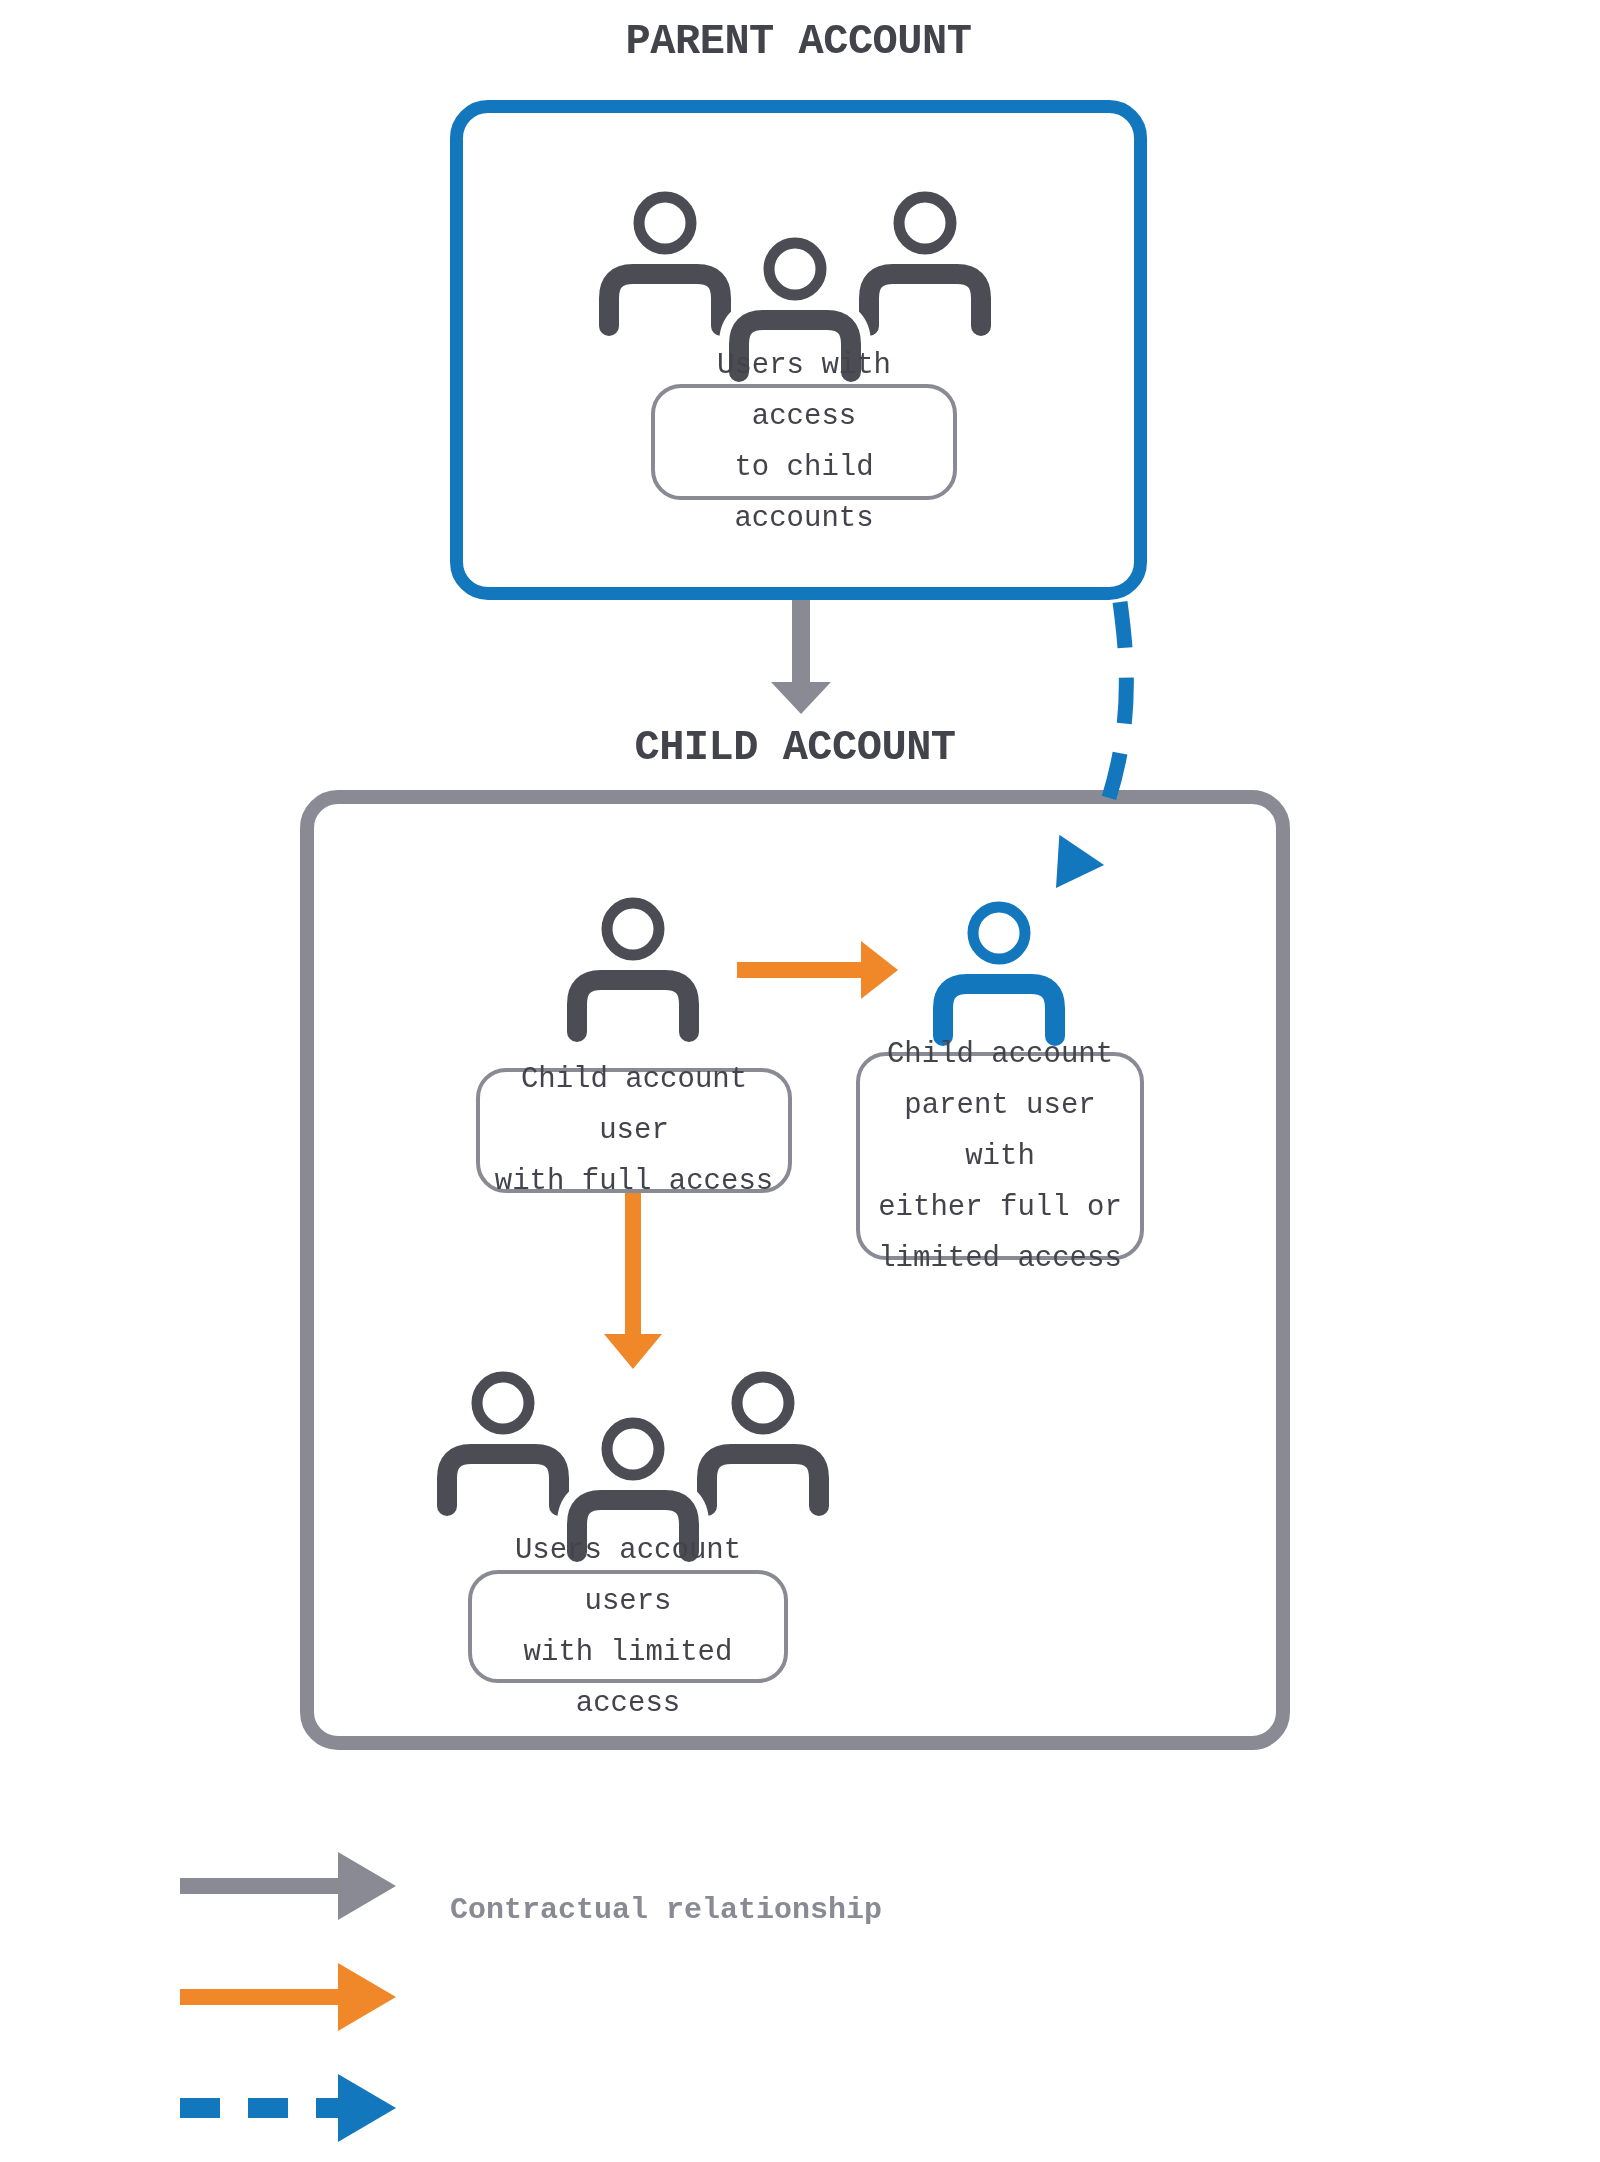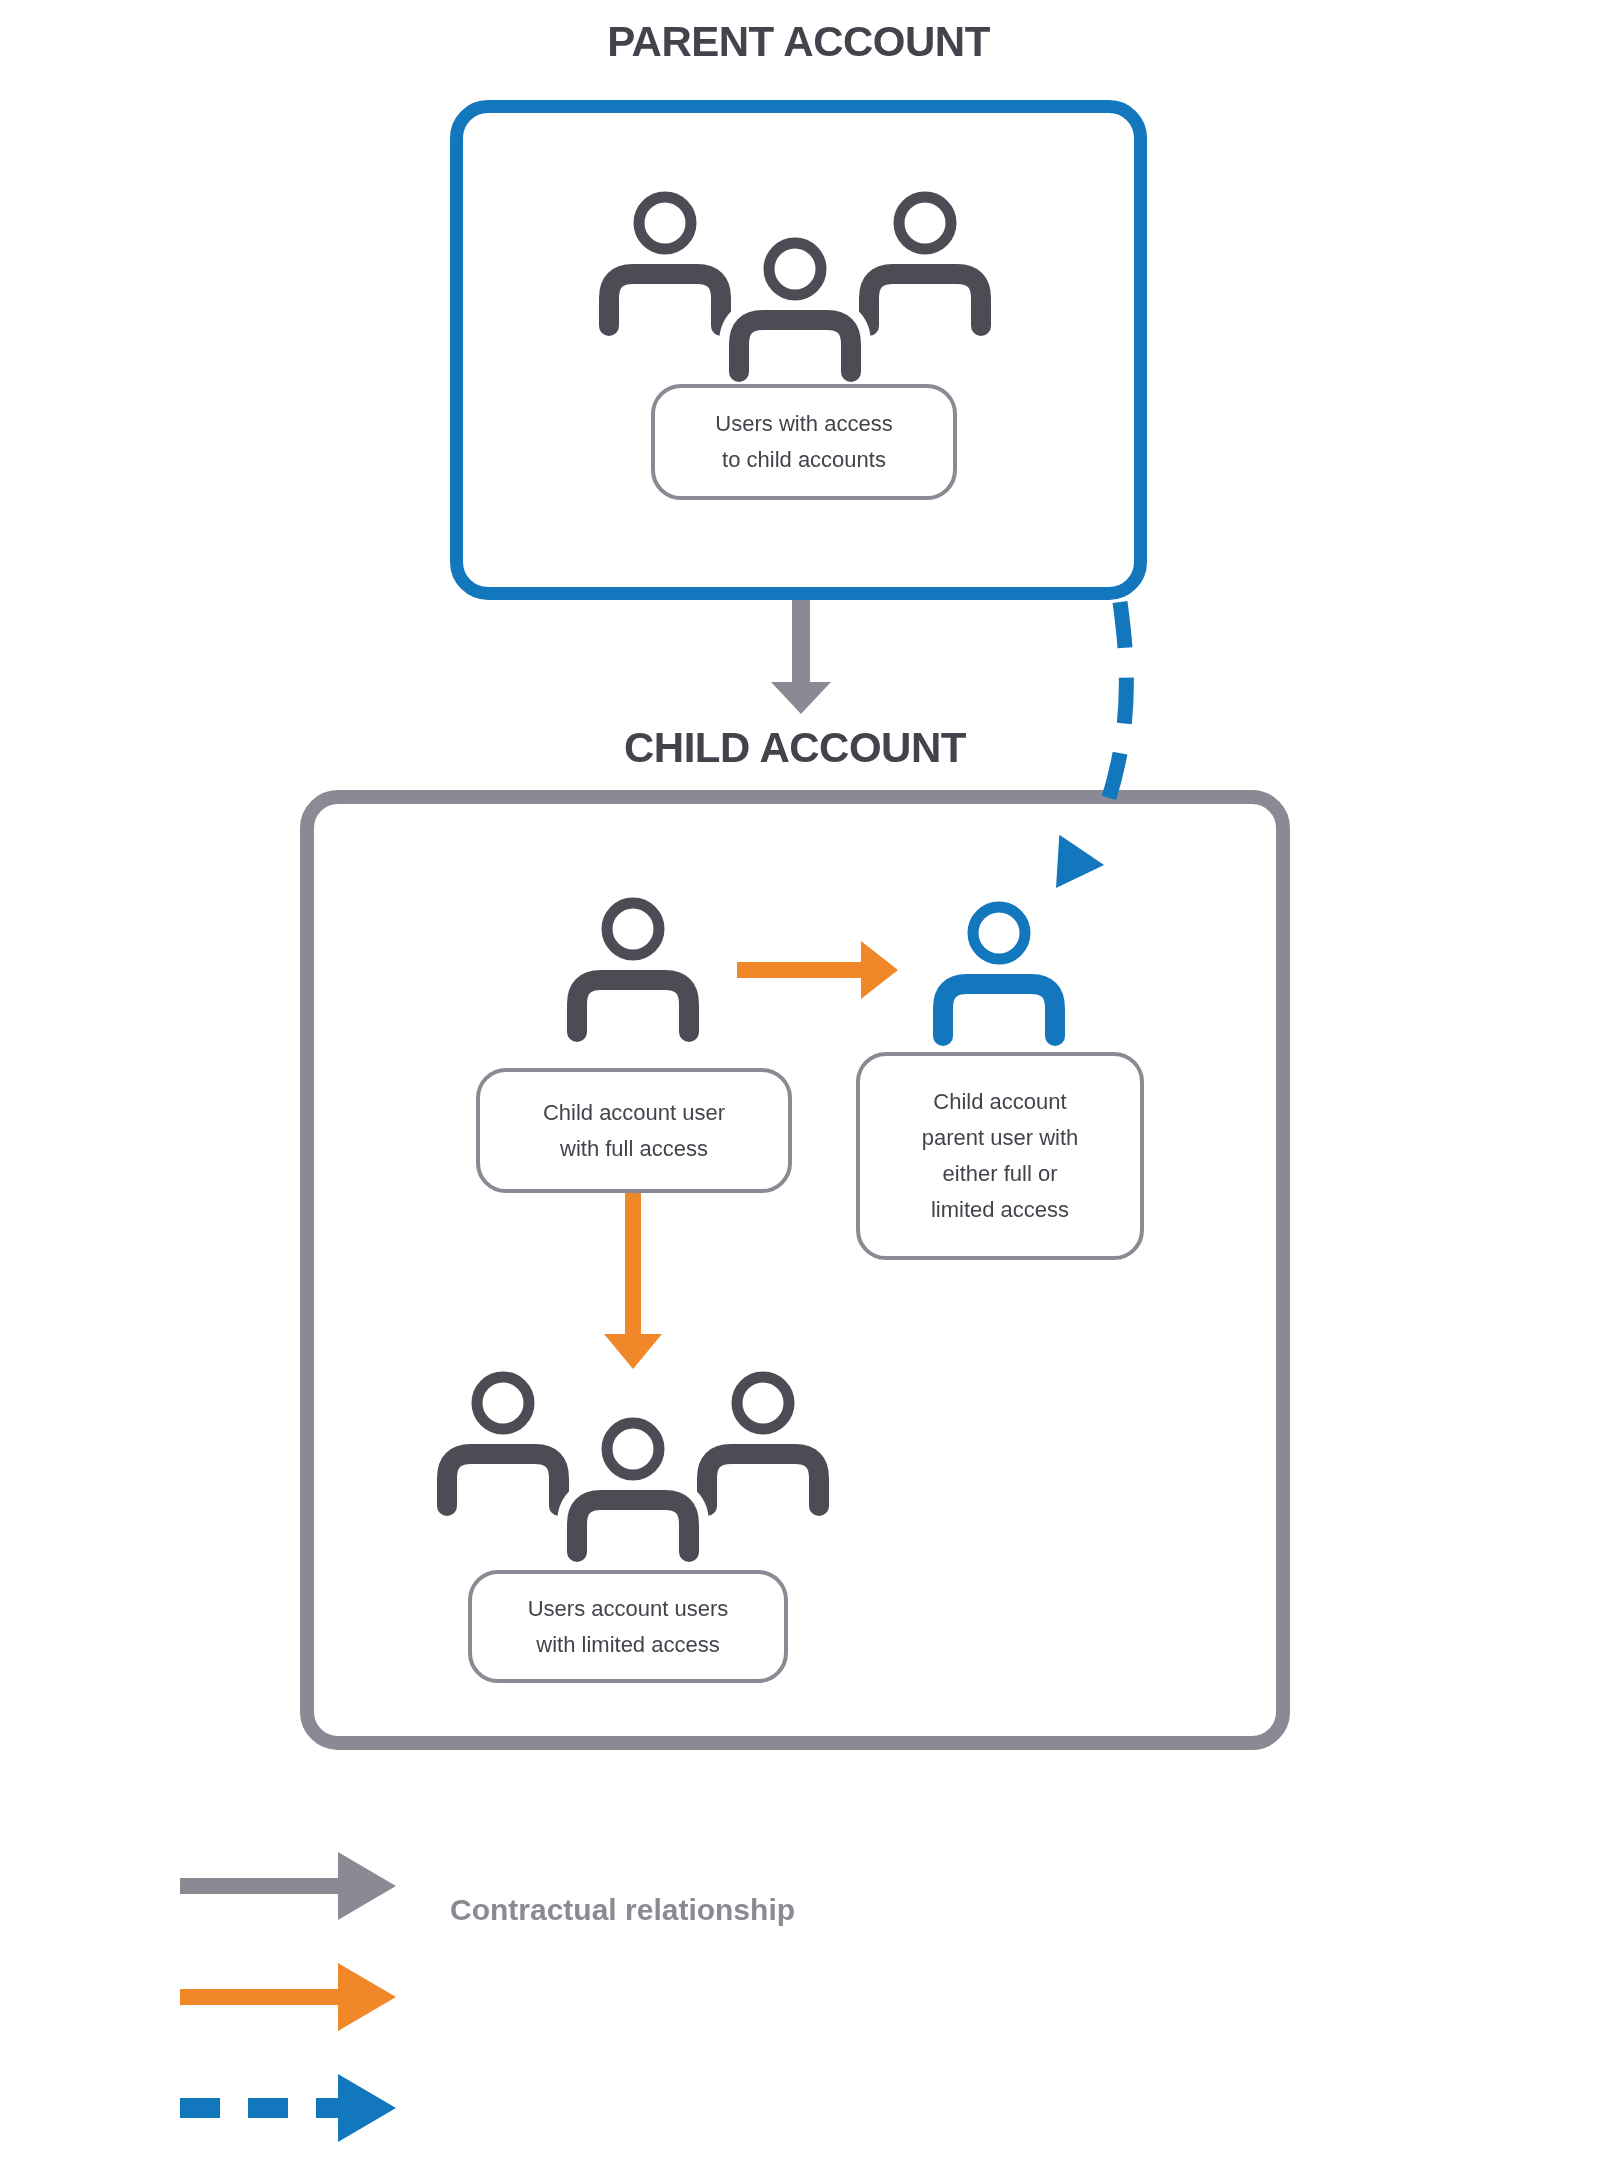--- a/index.html
+++ b/index.html
@@ -1,37 +1,37 @@
 <!DOCTYPE html>
 <html style="--blue: #1377BE; --orange: #F0882A; --gray: #8A8A94; --dark: #43434B; --icon: #4C4C54; --bg: #FFFFFF;"><head>
 <meta charset="utf-8">
 <style>
   :root{
     --blue:#1377BE; --orange:#F0882A; --gray:#8A8A94; --dark:#43434B; --icon:#4C4C54; --bg:#FFFFFF;
   }
   html,body{margin:0;padding:0;background:var(--bg);}
   .canvas{
     position:relative; width:1408px; height:2162px; background:var(--bg);
-    font-family:Liberation Sans, sans-serif; overflow:hidden;border-radius:24px;
+    font-family:Liberation Mono, monospace; overflow:hidden;border-radius:24px;
   }
   .abs{position:absolute;}
   .title{
     font-weight:bold; font-size:42px; line-height:44px; color:var(--dark);
     text-align:center; letter-spacing:-0.5px; white-space:nowrap;
   }
   .frame{
     position:absolute; background:var(--bg); border-radius:38px; box-sizing:border-box;
   }
   .frame.parent{ border:13px solid var(--blue); }
   .frame.child{ border:14px solid var(--gray); }
   .pill{
     position:absolute; box-sizing:border-box; background:var(--bg);
     border:4px solid var(--gray); border-radius:30px;
     display:flex; align-items:center; justify-content:center; text-align:center;
-    font-size:22px; line-height:36px; color:var(--dark); white-space:pre-line;
+    font-size:29px; line-height:51px; color:var(--dark); white-space:pre-line;
     padding:6px 10px; z-index:6;
   }
   .icon-svg{position:absolute; z-index:5;}
   .arrows{position:absolute; left:0; top:0; z-index:4;}
   .legend-label{
     position:absolute; font-size:30px; font-weight:bold; line-height:36px; white-space:nowrap; z-index:6;
   }
   .legend-gray{color:var(--gray);}
   .legend-orange{color:var(--orange);}
   .legend-blue{color:var(--blue);}

